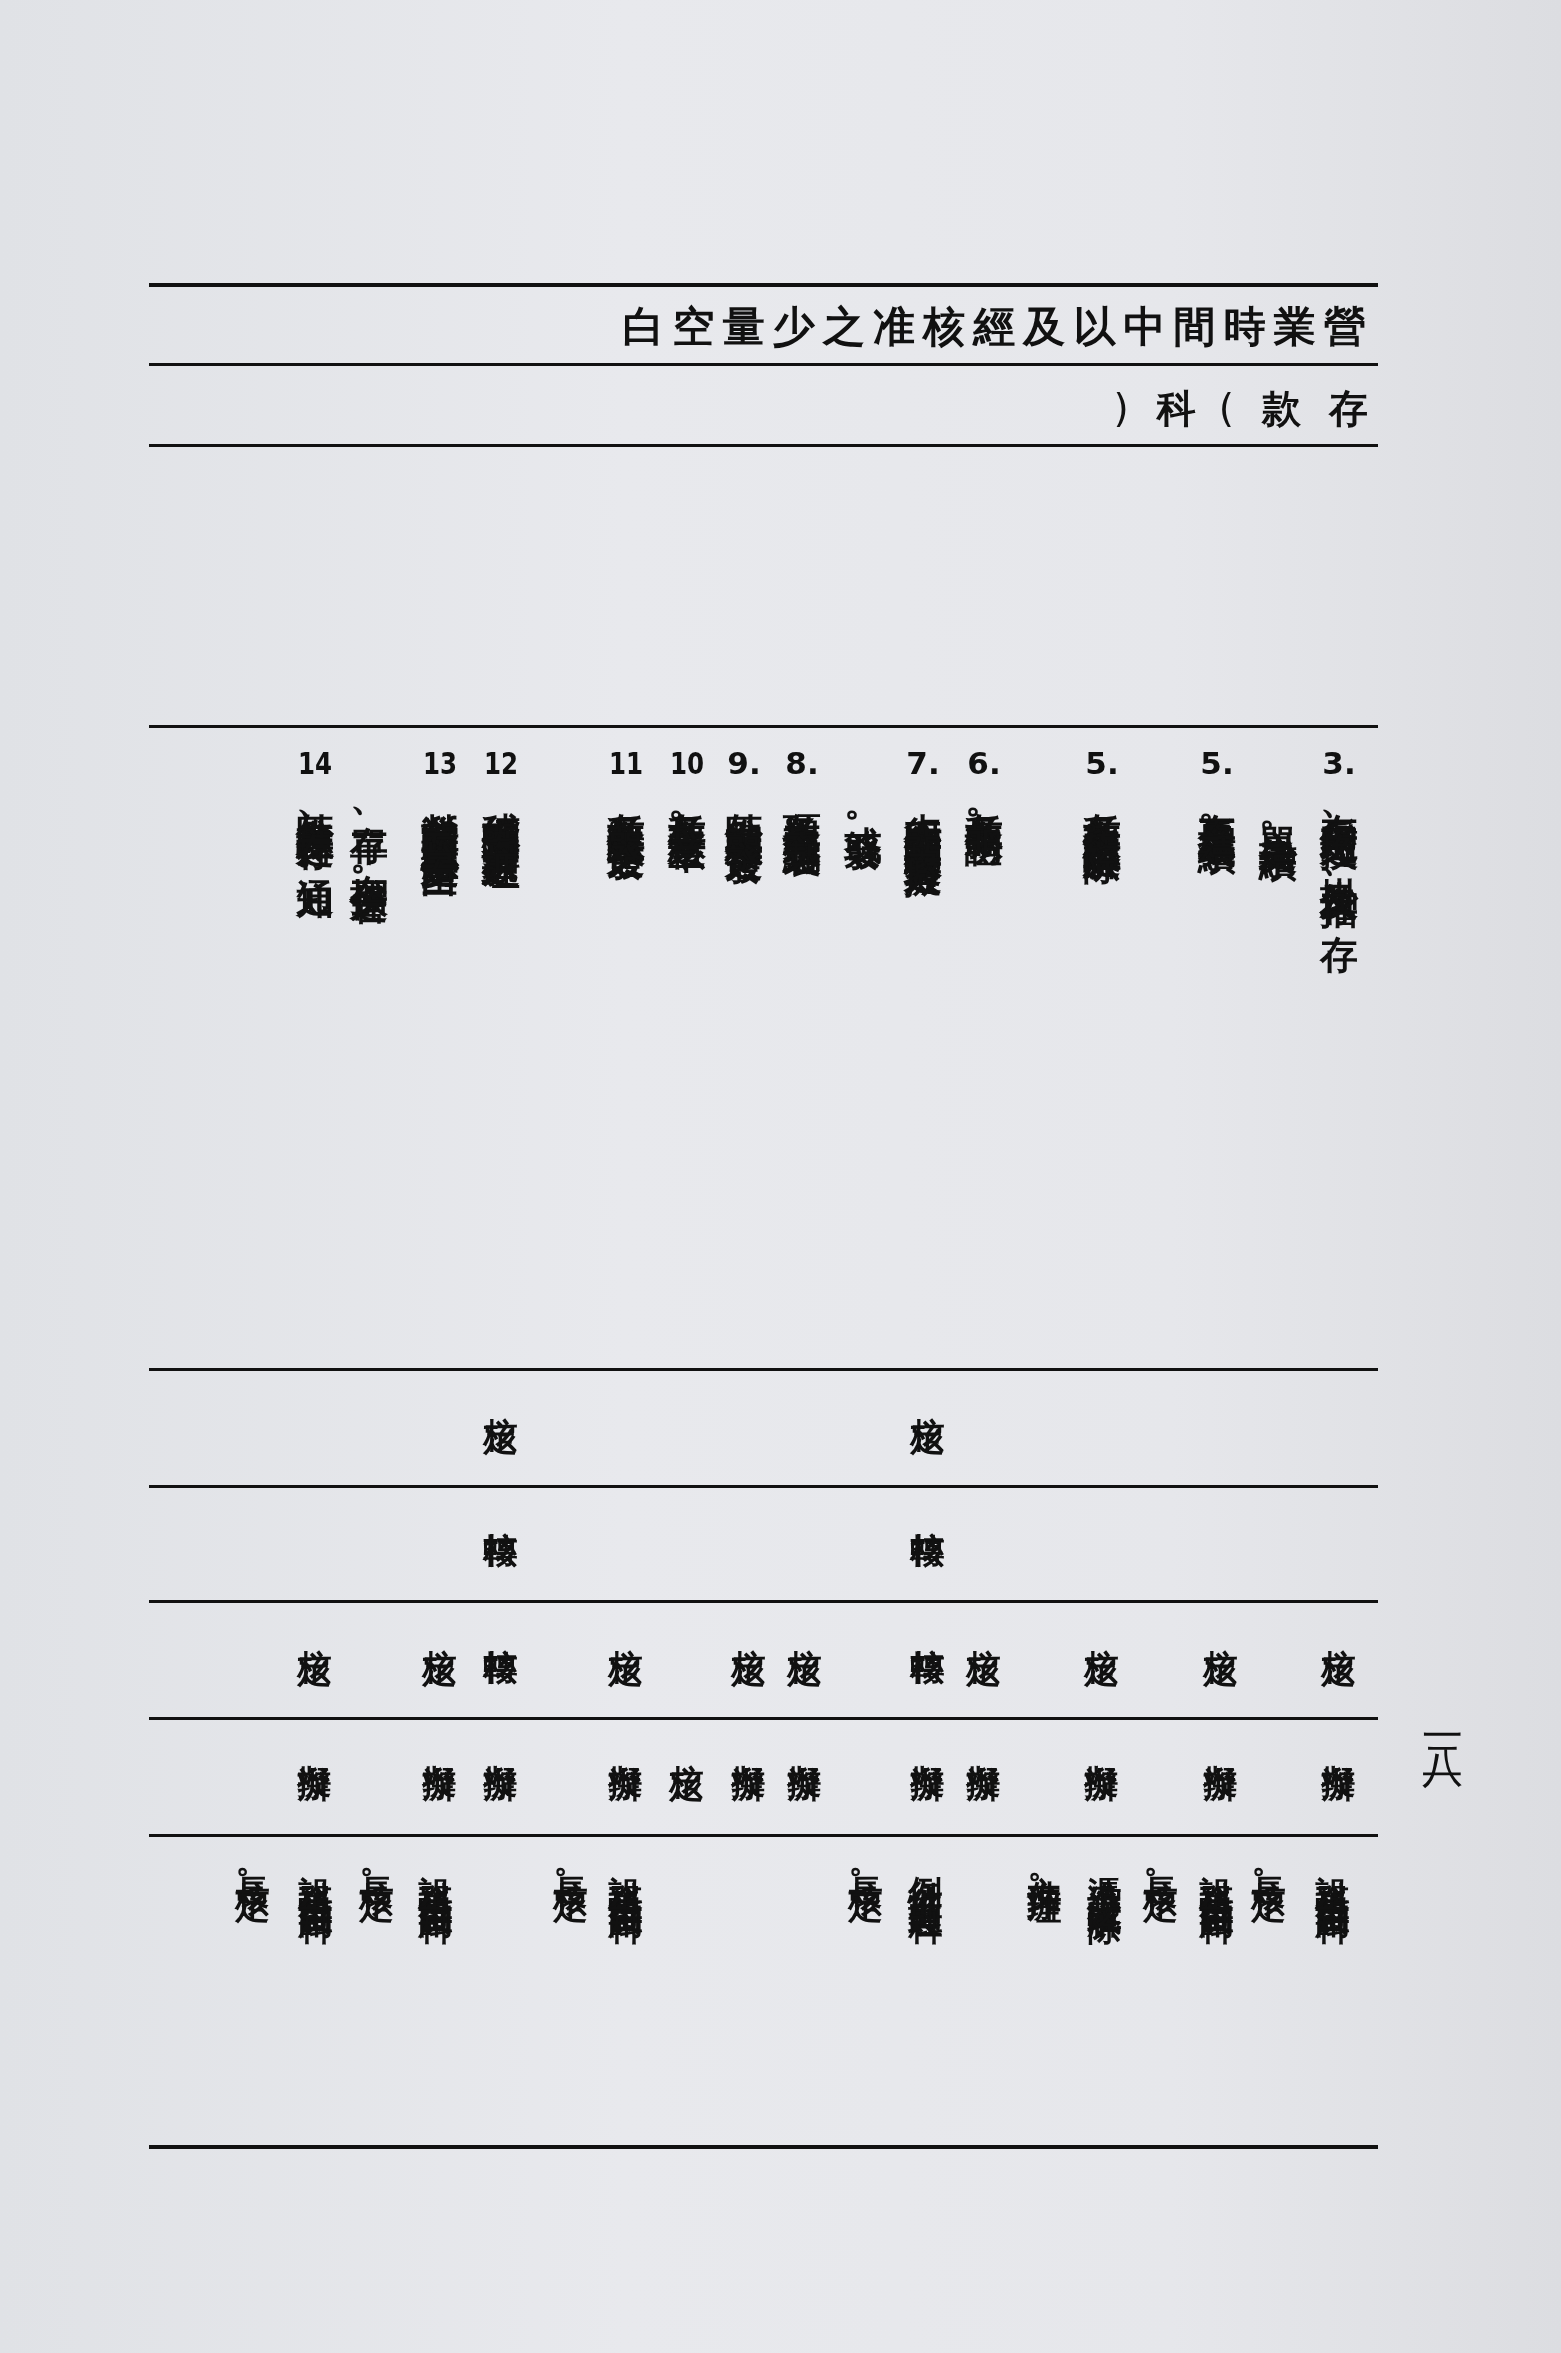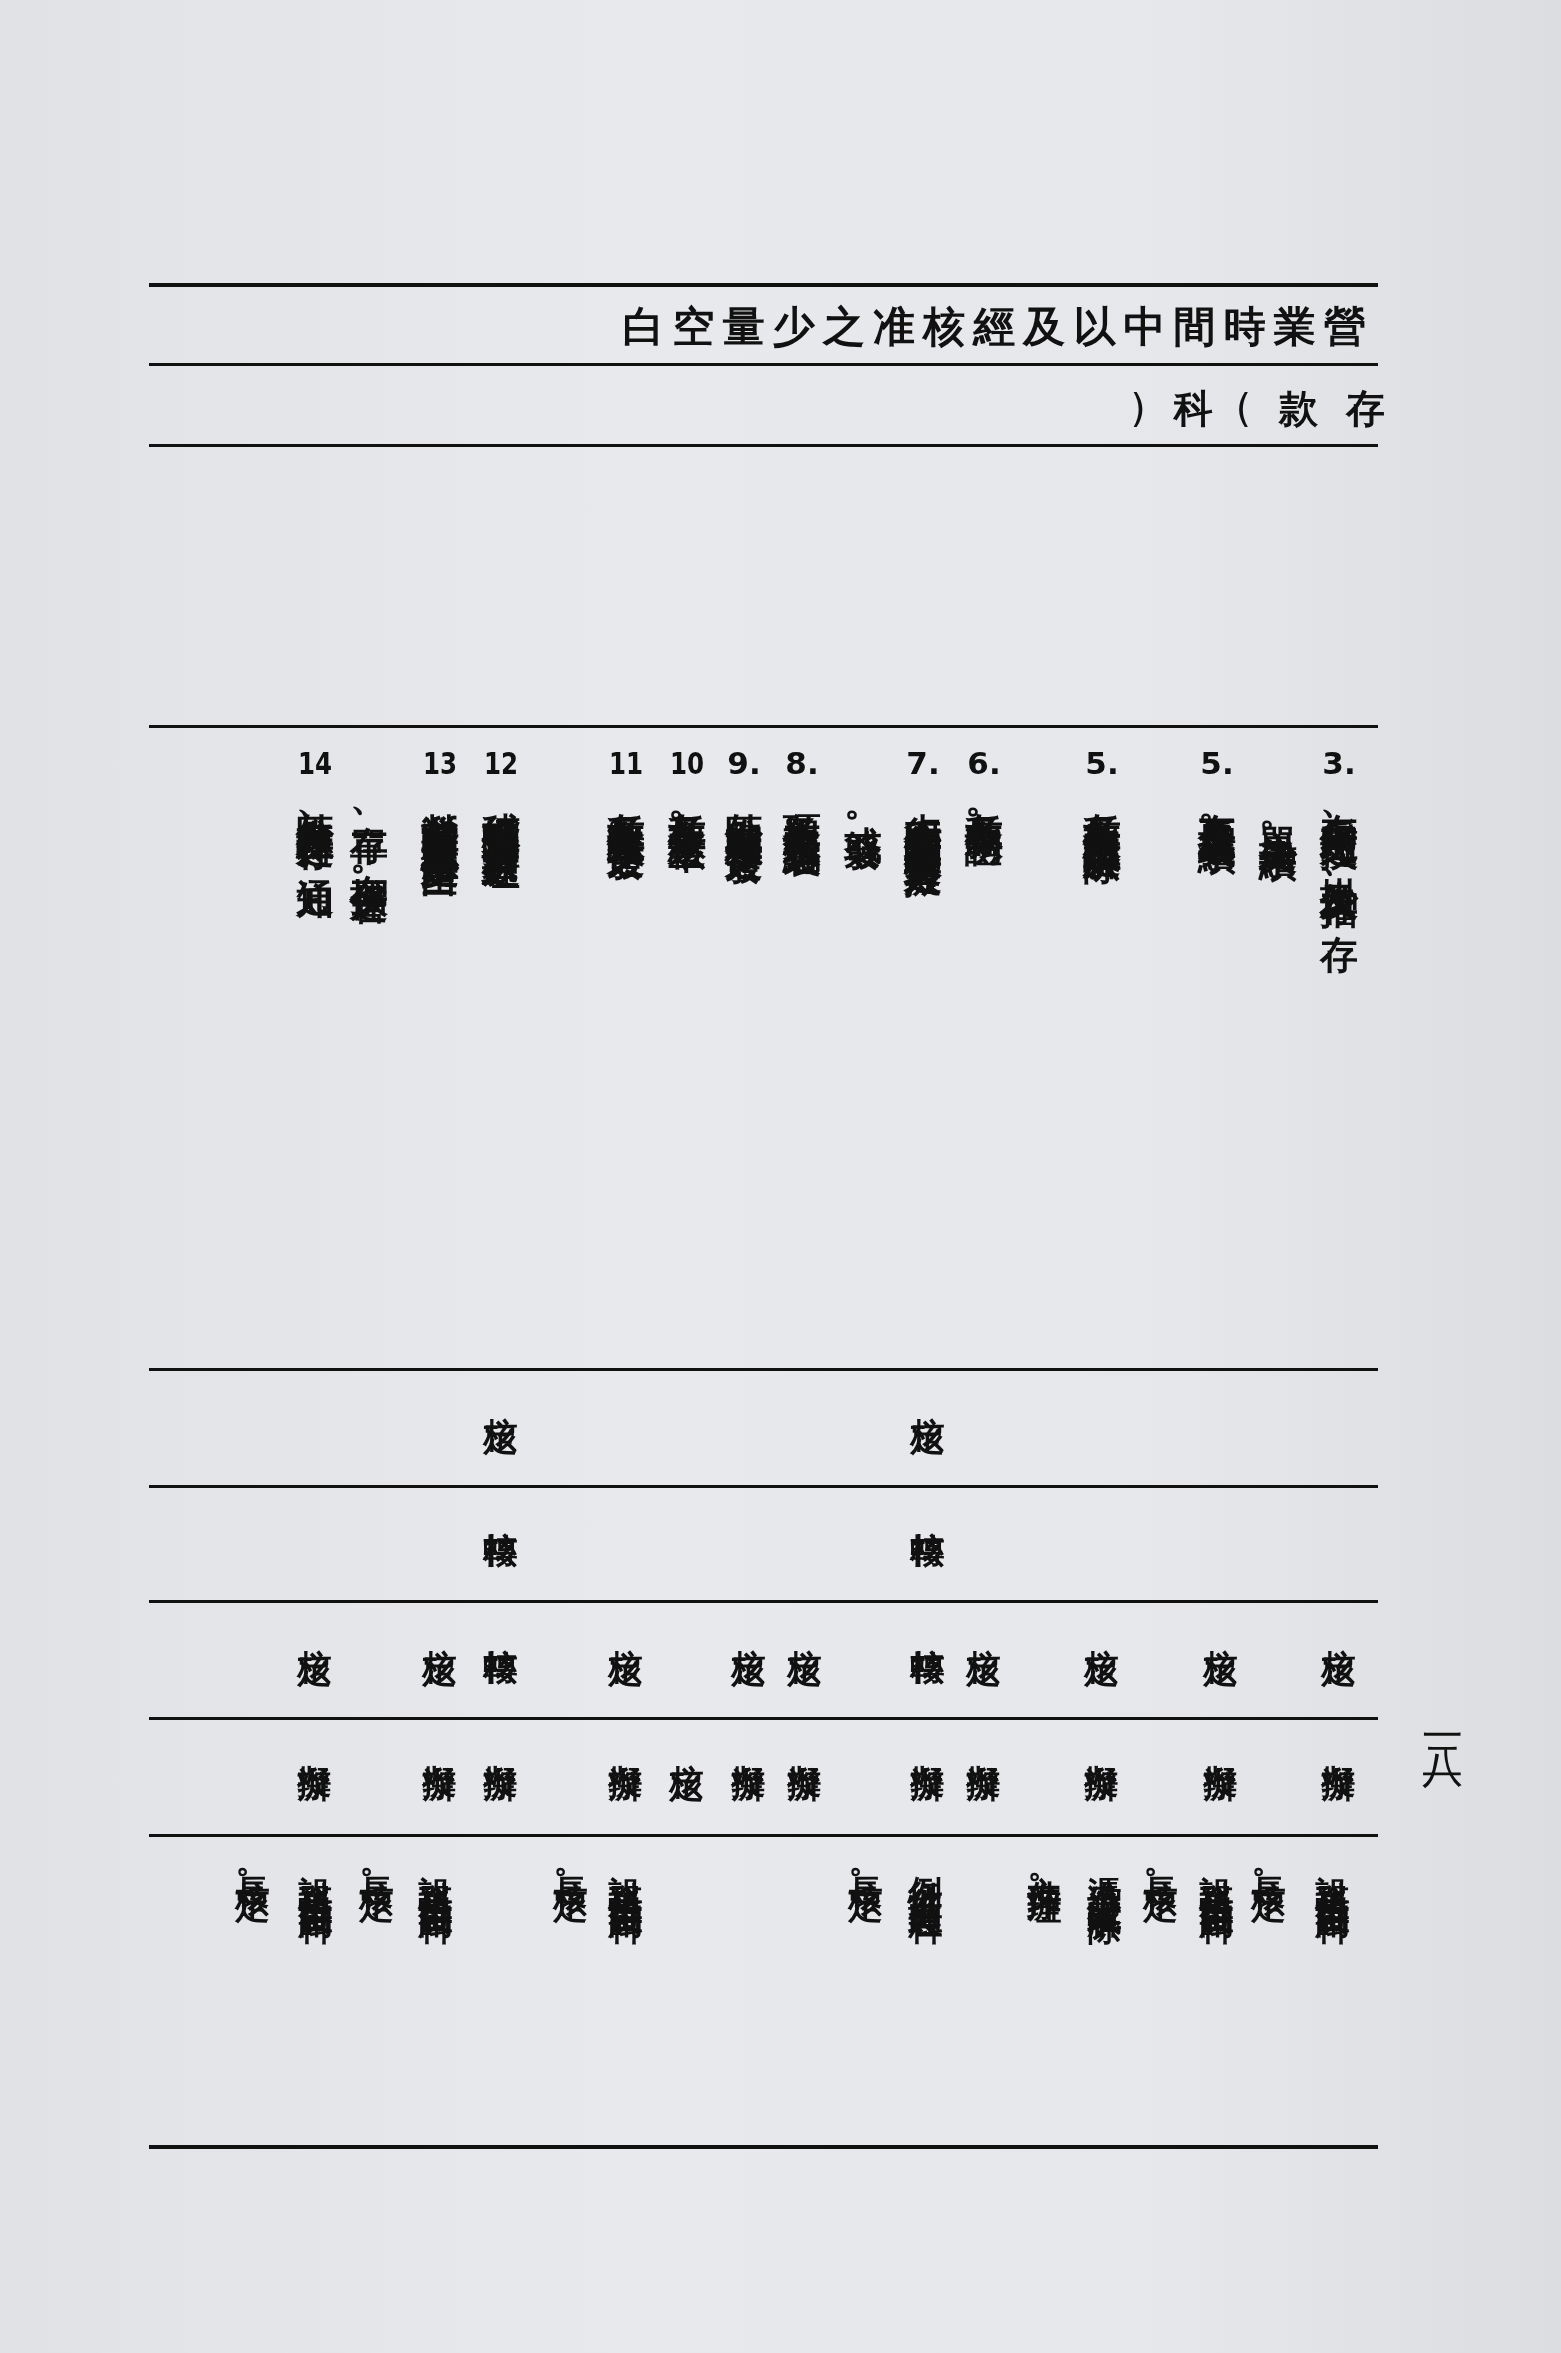--- a/index.html
+++ b/index.html
@@ -35,21 +35,21 @@
     top: 299px;
     font-size: 42px;
     font-weight: bold;
     letter-spacing: 8.1px;
     direction: rtl;
     unicode-bidi: bidi-override;
     white-space: nowrap;
   }
   .subtitle {
     position: absolute;
-    right: 176px;
+    right: 193px;
     top: 382px;
     font-size: 39px;
     font-weight: bold;
     direction: rtl;
     unicode-bidi: bidi-override;
     white-space: nowrap;
     word-spacing: 0;
   }
   .subtitle span { display: inline-block; margin-left: 28px; }
   .subtitle span.paren { font-weight: normal; margin-left: 23px; }

